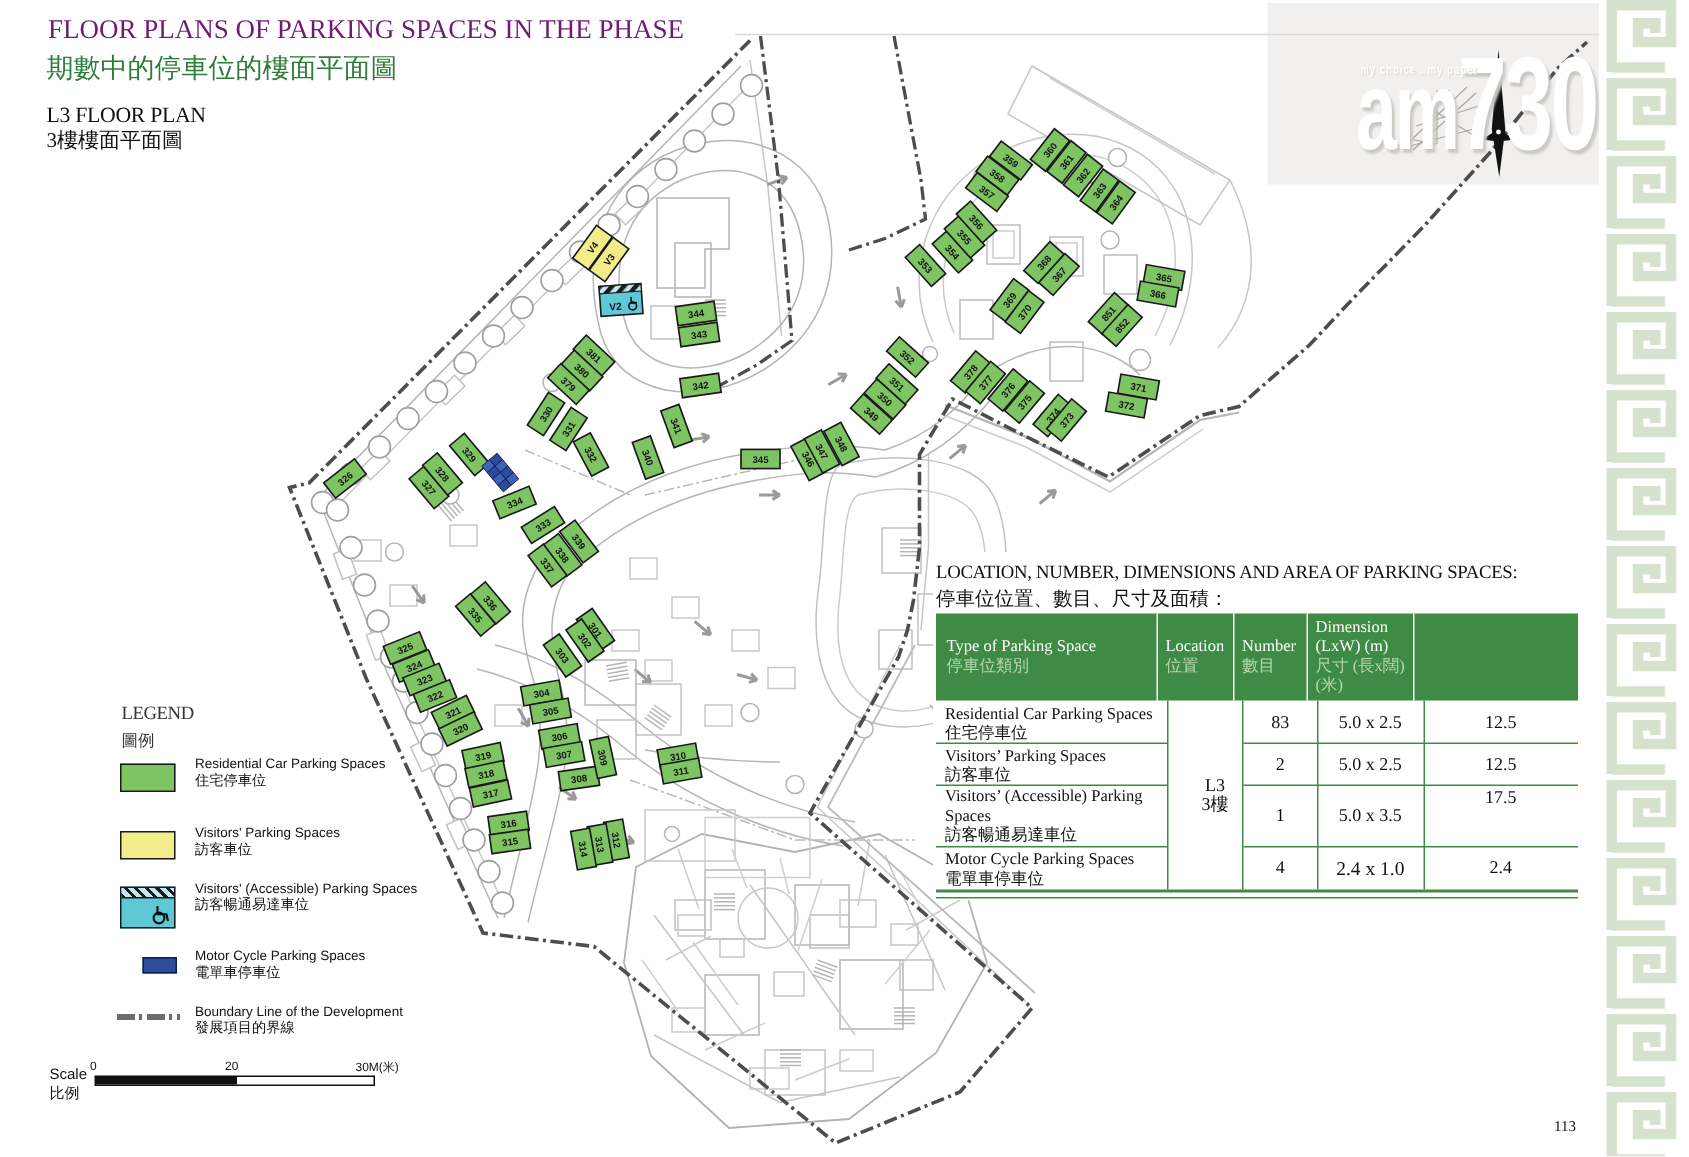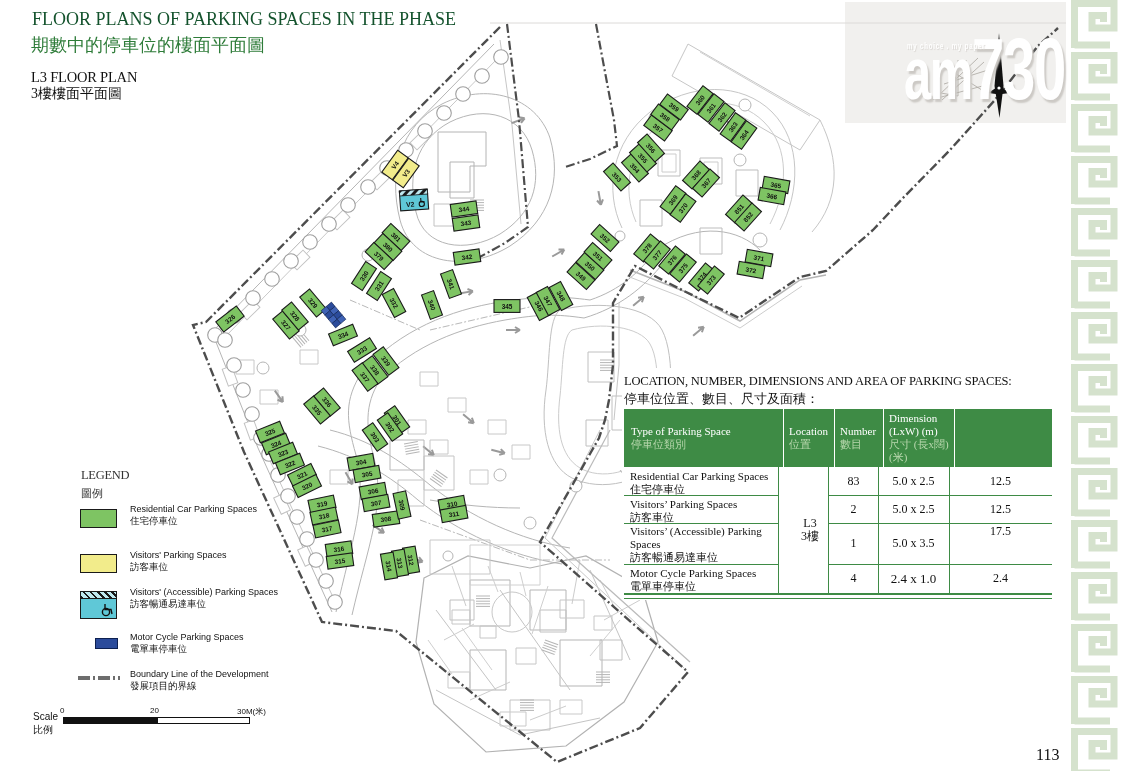--- a/index.html
+++ b/index.html
@@ -653,35 +653,35 @@
       <path d="M 958,60 L 958,96" stroke="#aaa69f" stroke-width="0.8" fill="none"></path>
       <path d="M 966,60 L 966,92" stroke="#aaa69f" stroke-width="0.8" fill="none"></path>
       <path d="M 950,70 L 985,92" stroke="#aaa69f" stroke-width="0.8" fill="none"></path>
       <path d="M 944,84 L 988,70" stroke="#aaa69f" stroke-width="0.8" fill="none"></path>
       <path d="M 930,100 L 990,84" stroke="#aaa69f" stroke-width="0.8" fill="none"></path>
       <path d="M 999,33 L 1003.5,86 L 999.5,118 L 994.5,86 Z" fill="#111"></path>
       <path d="M 999,86 l -11,7 l 8,1 z M 999,86 l 11,7 l -8,1 z" fill="#111"></path>
       <circle cx="999" cy="88" r="1.6" fill="#fff"></circle>
       <rect x="1066" y="0" width="53" height="771" fill="url(#key)"></rect>
     </svg>
-<div class="abs" style="left:32px;top:9px;color:#14532d;font-size:18px">FLOOR PLANS OF PARKING SPACES IN THE PHASE</div>
+<div class="abs" style="left:32px;top:9px;color:#701a75;font-size:18px">FLOOR PLANS OF PARKING SPACES IN THE PHASE</div>
 <div class="abs" style="left:31px;top:33px;color:#2e7c39;font-size:18px">期數中的停車位的樓面平面圖</div>
 <div class="abs" style="left:31px;top:69px;color:#111;font-size:14.5px;letter-spacing:-.2px">L3 FLOOR PLAN</div>
 <div class="abs" style="left:31px;top:85px;color:#111;font-size:14px">3樓樓面平面圖</div>
 
 <div class="abs sans" style="left:907px;top:41px;color:#fff;font-size:9px;font-weight:bold;letter-spacing:1.2px;text-shadow:1px 1px 1px #d8d5d1;transform:scaleX(.68);transform-origin:0 0;z-index:3">my choice . my paper</div>
 <div class="abs sans" style="left:904px;top:19px;color:#fff;font-weight:bold;text-shadow:3px 3px 2px #ccc9c5;white-space:nowrap;transform:scaleX(.66);transform-origin:0 0;line-height:100px">
 <span style="font-size:74px;letter-spacing:-2px">am</span><span style="font-size:88px;letter-spacing:-2px">730</span></div>
 
 <div class="abs" style="left:624px;top:374px;font-size:12.5px;letter-spacing:-.2px;color:#111">LOCATION, NUMBER, DIMENSIONS AND AREA OF PARKING SPACES:</div>
 <div class="abs" style="left:624px;top:390px;font-size:13px;color:#111">停車位位置、數目、尺寸及面積：</div>
 
 <div class="abs" style="left:624px;top:409px;width:428px;height:184px;font-size:11px;line-height:13px;color:#111;background:#fff">
  <div style="display:flex;height:58px;background:#3e8b45;color:#fff">
-  <div style="width:160px;border-right:1.5px solid #fff;padding:16px 0 0 7px">Type of Parking Space<br><span style="color:#b9d8ae">停車位類別</span></div>
+  <div style="width:148px;border-right:1.5px solid #fff;padding:16px 0 0 7px">Type of Parking Space<br><span style="color:#b9d8ae">停車位類別</span></div>
   <div style="width:51px;border-right:1.5px solid #fff;padding:16px 0 0 5px">Location<br><span style="color:#b9d8ae">位置</span></div>
   <div style="width:49px;border-right:1.5px solid #fff;padding:16px 0 0 5px">Number<br><span style="color:#b9d8ae">數目</span></div>
   <div style="width:71px;border-right:1.5px solid #fff;padding:3px 0 0 5px">Dimension (LxW) (m)<br><span style="color:#b9d8ae">尺寸 (長x闊) (米)</span></div>
  </div>
  <div style="position:relative;height:126px">
   <div class="abs" style="left:154px;top:0;width:51px;height:126px;border-left:1.5px solid #3e8b45;border-right:1.5px solid #3e8b45"></div>
   <div class="abs" style="left:254px;top:0;height:126px;border-left:1.5px solid #3e8b45"></div>
   <div class="abs" style="left:325px;top:0;height:126px;border-left:1.5px solid #3e8b45"></div>
   <div class="abs" style="left:0;top:28px;width:154px;border-top:1.5px solid #3e8b45"></div>
   <div class="abs" style="left:205px;top:28px;width:223px;border-top:1.5px solid #3e8b45"></div>
@@ -732,13 +732,13 @@
 <div class="abs" style="left:78px;top:676px;width:42px;height:4px;background:repeating-linear-gradient(90deg,#6d6d6d 0 12px,#fff 12px 15px,#6d6d6d 15px 17px,#fff 17px 20px)"></div>
 <div class="abs sans" style="left:130px;top:669px;font-size:9px;color:#111;line-height:11px">Boundary Line of the Development<br><span style="font-size:9.5px">發展項目的界線</span></div>
 
 <div class="abs sans" style="left:33px;top:710px;font-size:10px;color:#111;line-height:13px">Scale<br>比例</div>
 <div class="abs sans" style="left:60px;top:706px;font-size:8px;color:#111">0</div>
 <div class="abs sans" style="left:150px;top:706px;font-size:8px;color:#111">20</div>
 <div class="abs sans" style="left:237px;top:706px;font-size:8px;color:#111">30M(米)</div>
 <div class="abs" style="left:63px;top:717px;width:187px;height:7px;border:1px solid #111">
  <div style="width:94px;height:100%;background:#111"></div>
 </div>
-<div class="abs" style="left:1036px;top:746px;font-size:16px;color:#111">113</div>
+<div class="abs" style="left:1036px;top:746px;font-size:10px;color:#111">113</div>
 </div>
 </body></html>

